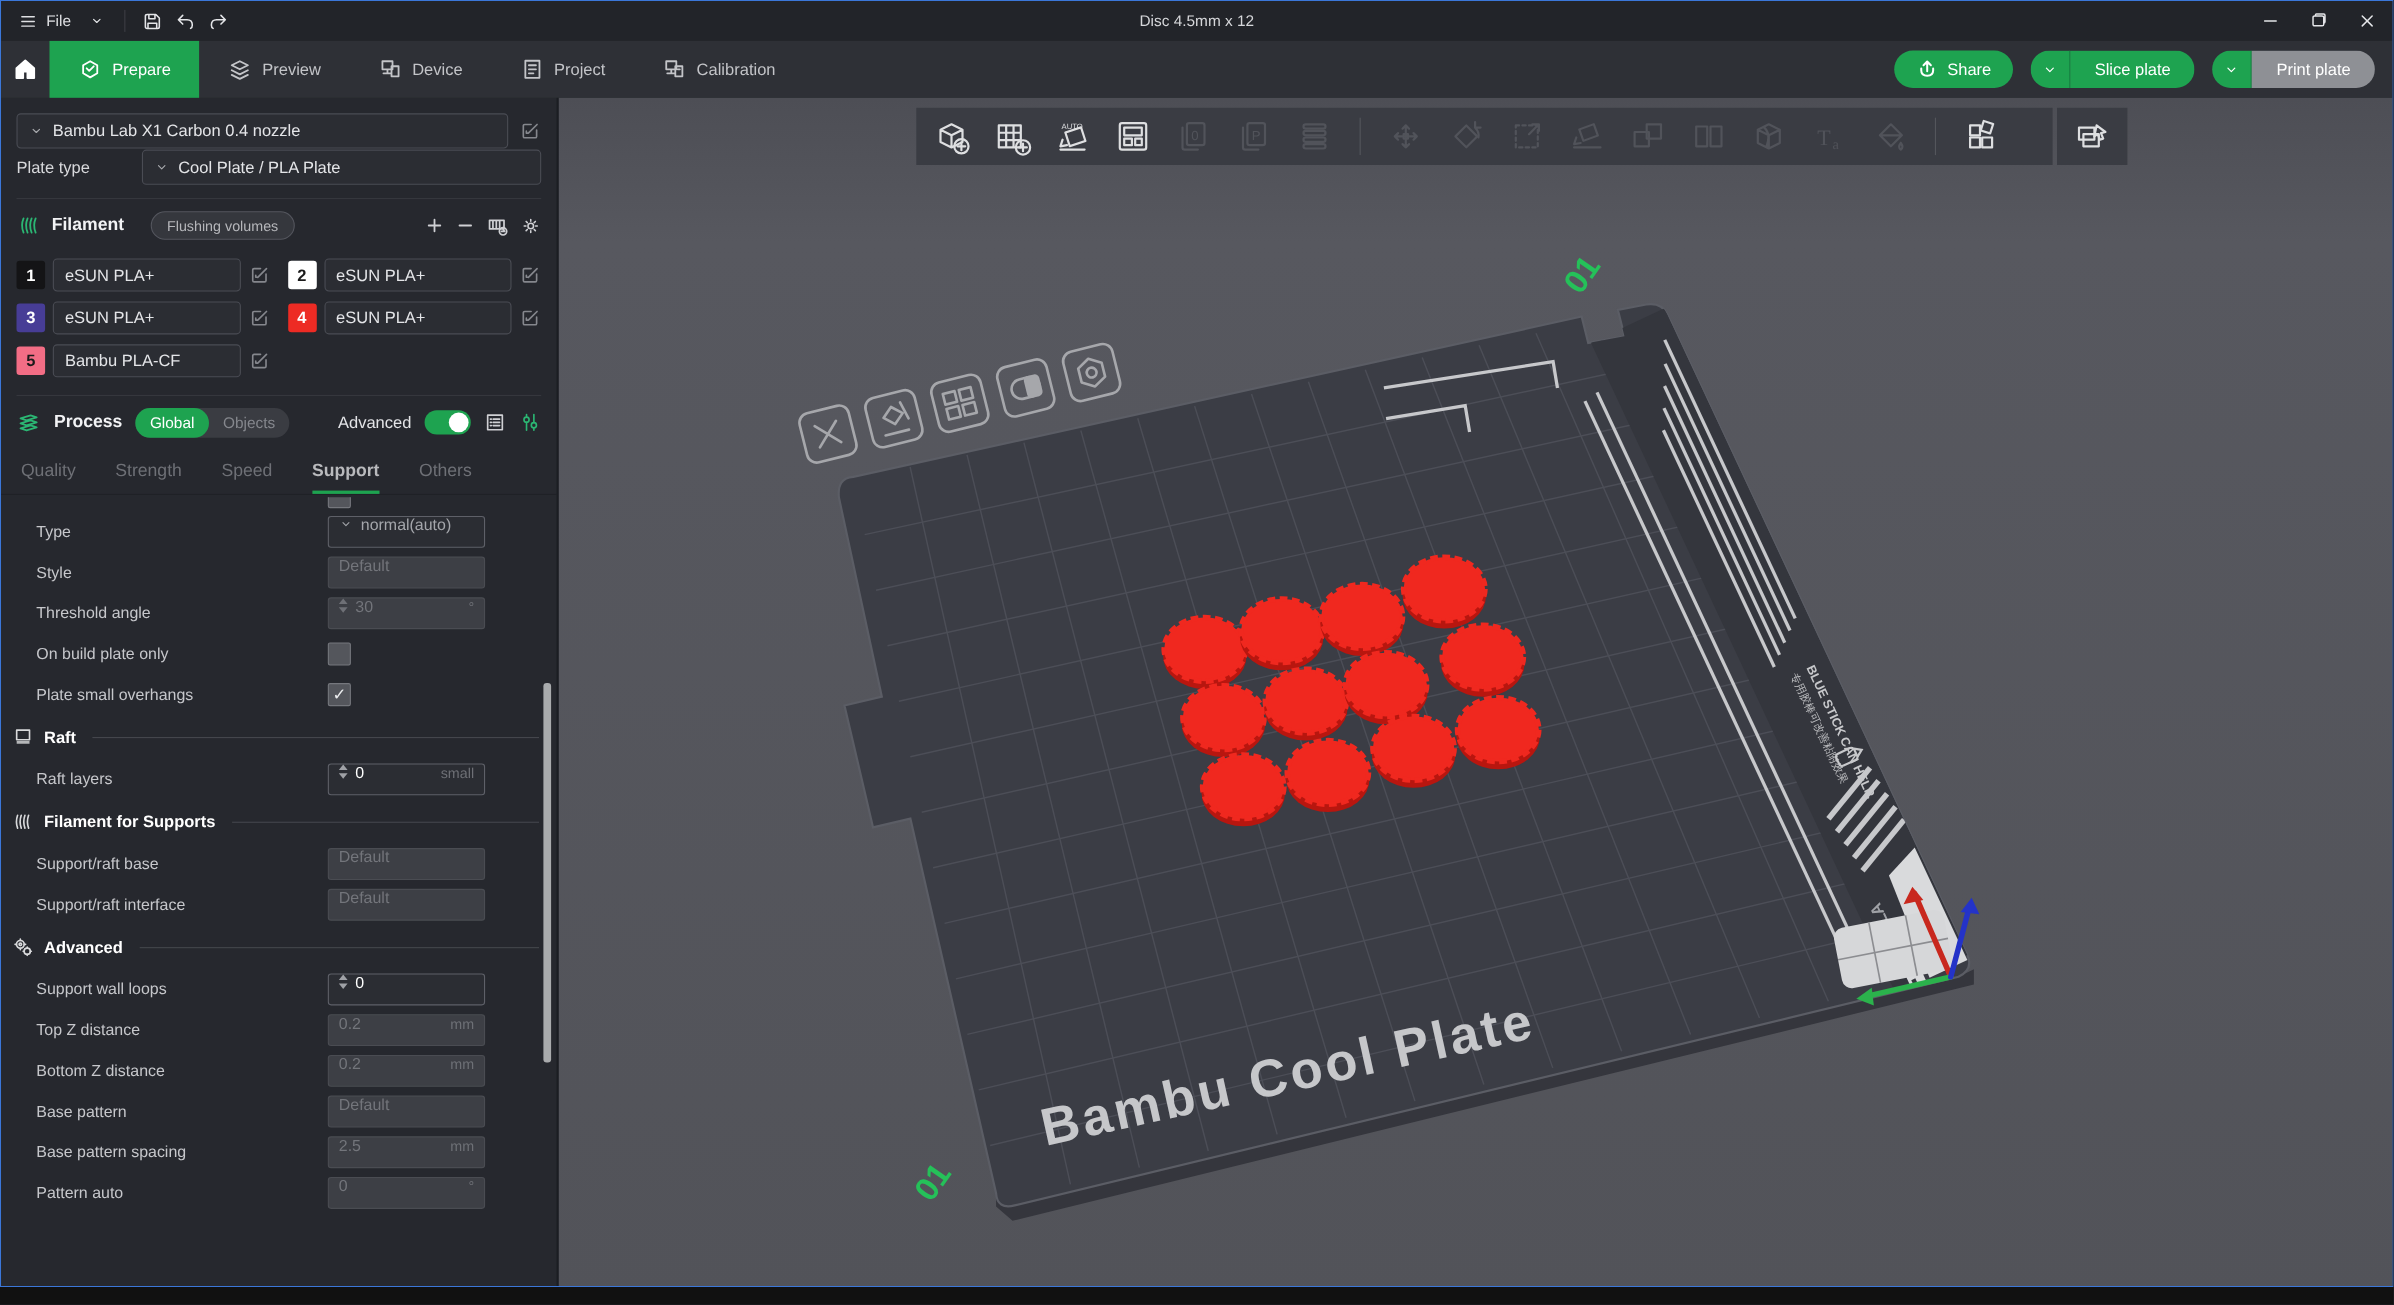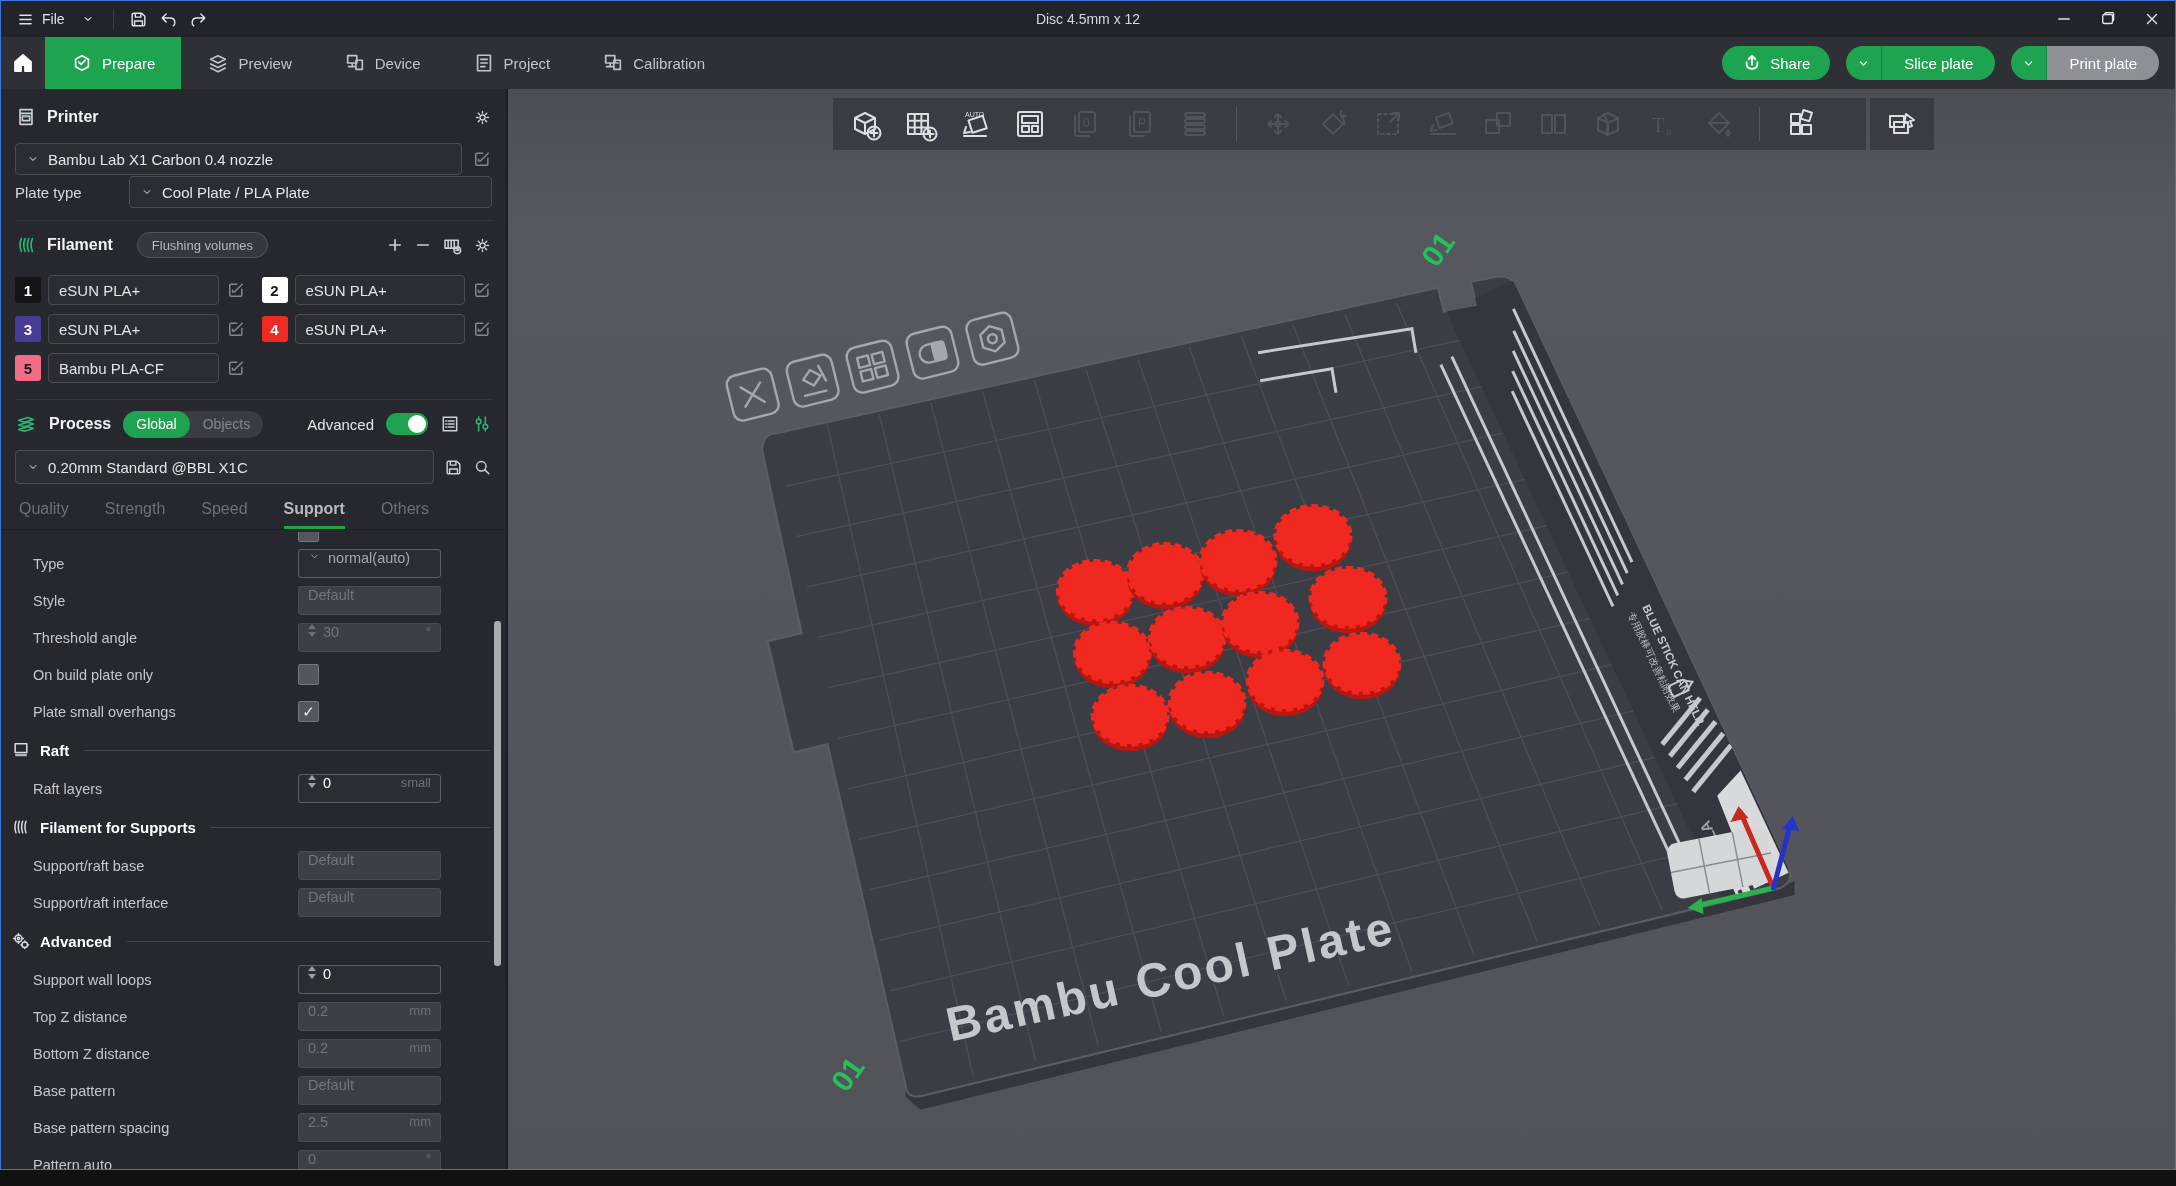--- a/index.html
+++ b/index.html
@@ -392,32 +392,20 @@
           </span>
       <span class="body-seg">Print plate</span>
     </div>
   </div>
 </div>
 
 <div class="main">
 
   <aside class="sidebar">
     <div class="pad">
-      <div class="hdr">
-        <svg width="22" height="22" class="icbtn">
-              <use href="#s-printer"></use>
-            </svg>
-        <span class="ttl">Printer</span>
-        <span class="sp"></span>
-        <span class="icbtn">
-              <svg width="19" height="19">
-                <use href="#s-gear"></use>
-              </svg>
-            </span>
-      </div>
       <div class="row" style="margin-top:6px;">
         <div class="combo" style="flex:1">
           <svg class="chev" width="14" height="14">
                 <use href="#s-chevdown"></use>
               </svg>
           <span>Bambu Lab X1 Carbon 0.4 nozzle</span>
         </div>
         <span class="icbtn" style="color:#85878D">
               <svg width="20" height="20">
                 <use href="#s-edit"></use>
@@ -527,38 +515,20 @@
               <span class="knob"></span>
             </span>
         <span class="icbtn">
               <svg width="20" height="20">
                 <use href="#s-list"></use>
               </svg>
             </span>
         <span class="icbtn" style="color:#2BB673">
               <svg width="20" height="20">
                 <use href="#s-params"></use>
-              </svg>
-            </span>
-      </div>
-      <div class="row" style="margin-top:6px;">
-        <div class="combo" style="flex:1;height:34px;">
-          <svg class="chev" width="14" height="14">
-                <use href="#s-chevdown"></use>
-              </svg>
-          <span>0.20mm Standard @BBL X1C</span>
-        </div>
-        <span class="icbtn">
-              <svg width="19" height="19">
-                <use href="#s-floppy"></use>
-              </svg>
-            </span>
-        <span class="icbtn">
-              <svg width="19" height="19">
-                <use href="#s-search"></use>
               </svg>
             </span>
       </div>
     </div>
 
     <div class="ptabs" id="ptabs">
           <span class="ptab">Quality</span>
           <span class="ptab">Strength</span>
           <span class="ptab">Speed</span>
           <span class="ptab active">Support</span>

